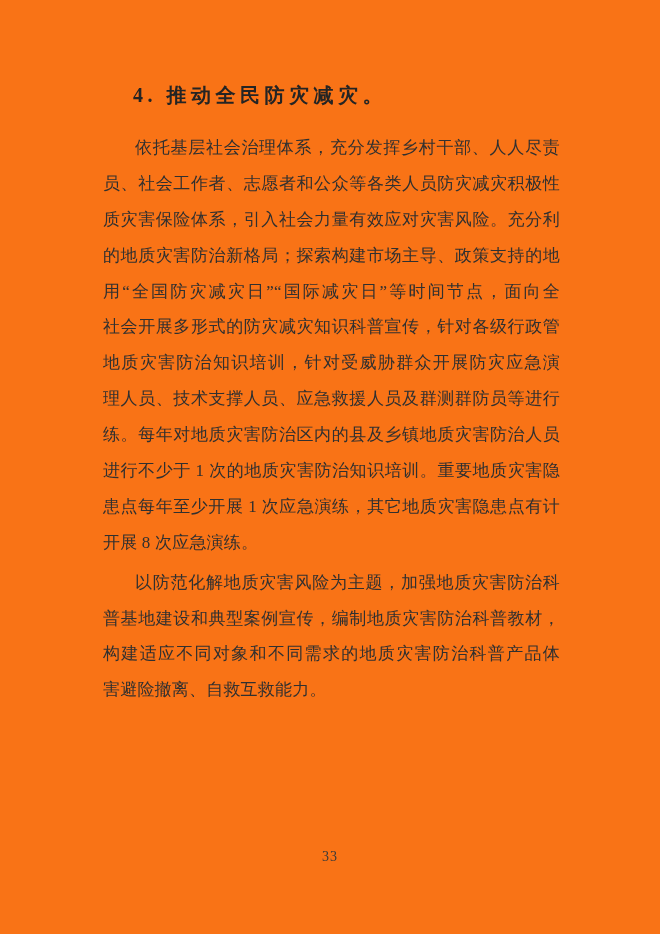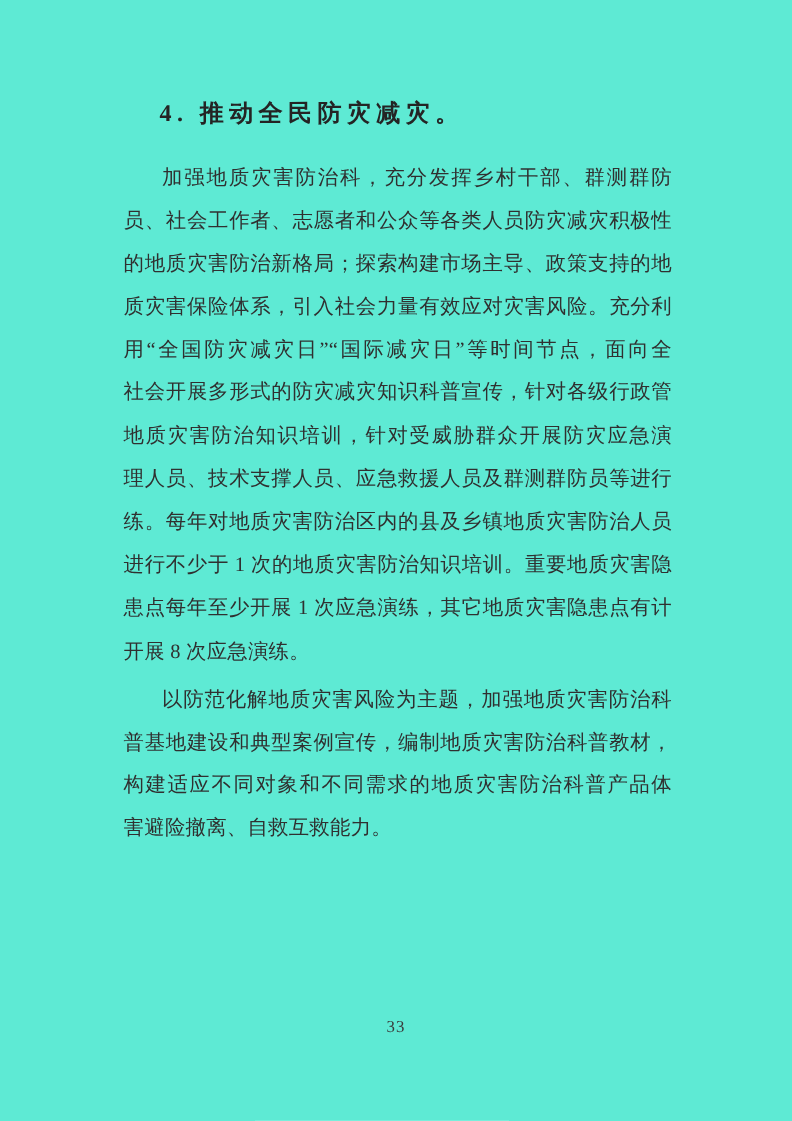--- a/index.html
+++ b/index.html
@@ -6,21 +6,21 @@
   body {
     width: 660px; height: 934px;
     background: #ffffff;
     position: relative;
     overflow: hidden;
     font-family: "Liberation Serif", "DejaVu Serif", serif;
     color: #2e2e2e;
   }
   .page {
     position: absolute; inset: 0;
-    background: #5eead4;
+    background: #f97316;
   }
   .content {
     position: absolute;
     left: 103px; top: 0;
     width: 457px;
   }
   .heading {
     margin: 82px 0 0 0;
     font-size: 20px;
     font-weight: 700;
@@ -57,24 +57,24 @@
 </style>
 </head>
 <body>
 
 <div class="page">
   <div class="content">
 
     <h4 class="heading">4. 推动全民防灾减灾。</h4>
 
     <div class="para para-1">
-      <div class="line indent">加强地质灾害防治科，充分发挥乡村干部、群测群防</div>
+      <div class="line indent">依托基层社会治理体系，充分发挥乡村干部、人人尽责</div>
       <div class="line">员、社会工作者、志愿者和公众等各类人员防灾减灾积极性</div>
+      <div class="line">质灾害保险体系，引入社会力量有效应对灾害风险。充分利</div>
       <div class="line">的地质灾害防治新格局；探索构建市场主导、政策支持的地</div>
-      <div class="line">质灾害保险体系，引入社会力量有效应对灾害风险。充分利</div>
       <div class="line">用“全国防灾减灾日”“国际减灾日”等时间节点，面向全</div>
       <div class="line">社会开展多形式的防灾减灾知识科普宣传，针对各级行政管</div>
       <div class="line">地质灾害防治知识培训，针对受威胁群众开展防灾应急演</div>
       <div class="line">理人员、技术支撑人员、应急救援人员及群测群防员等进行</div>
       <div class="line">练。每年对地质灾害防治区内的县及乡镇地质灾害防治人员</div>
       <div class="line">进行不少于 1 次的地质灾害防治知识培训。重要地质灾害隐</div>
       <div class="line">患点每年至少开展 1 次应急演练，其它地质灾害隐患点有计</div>
       <div class="line last">开展 8 次应急演练。</div>
     </div>
 

